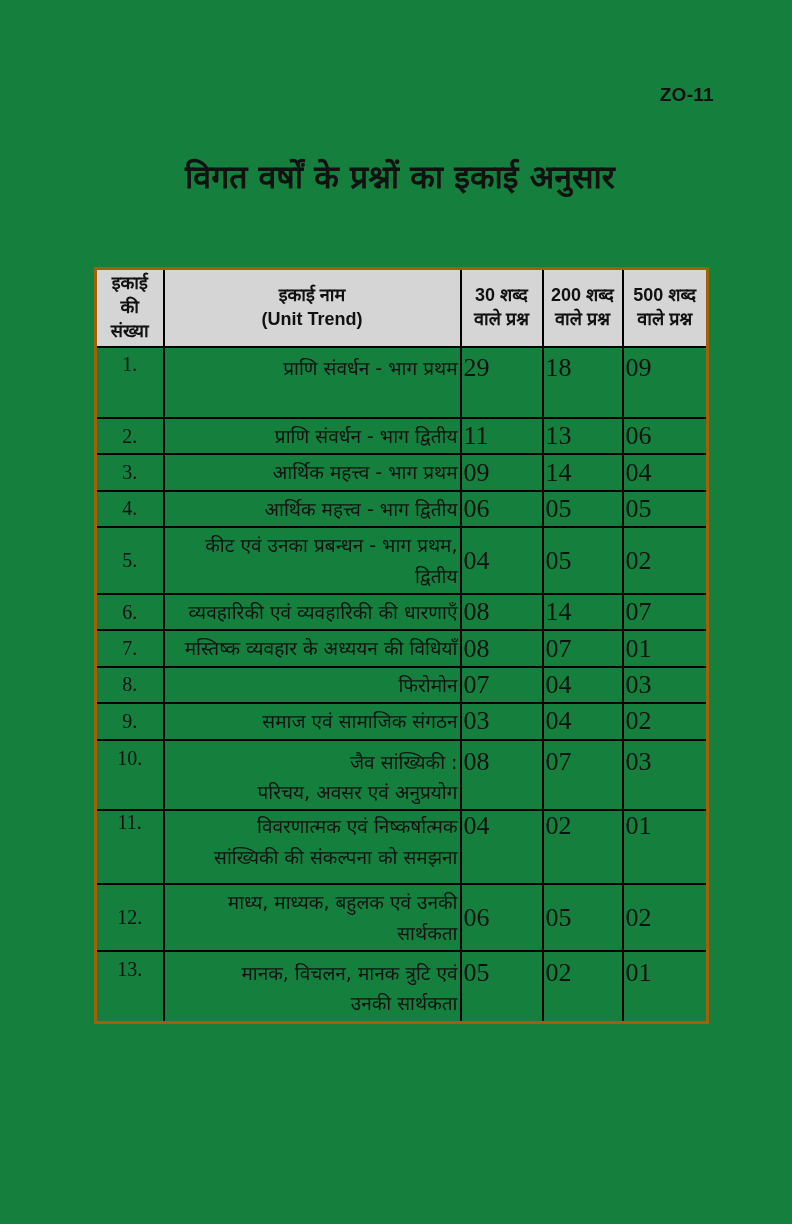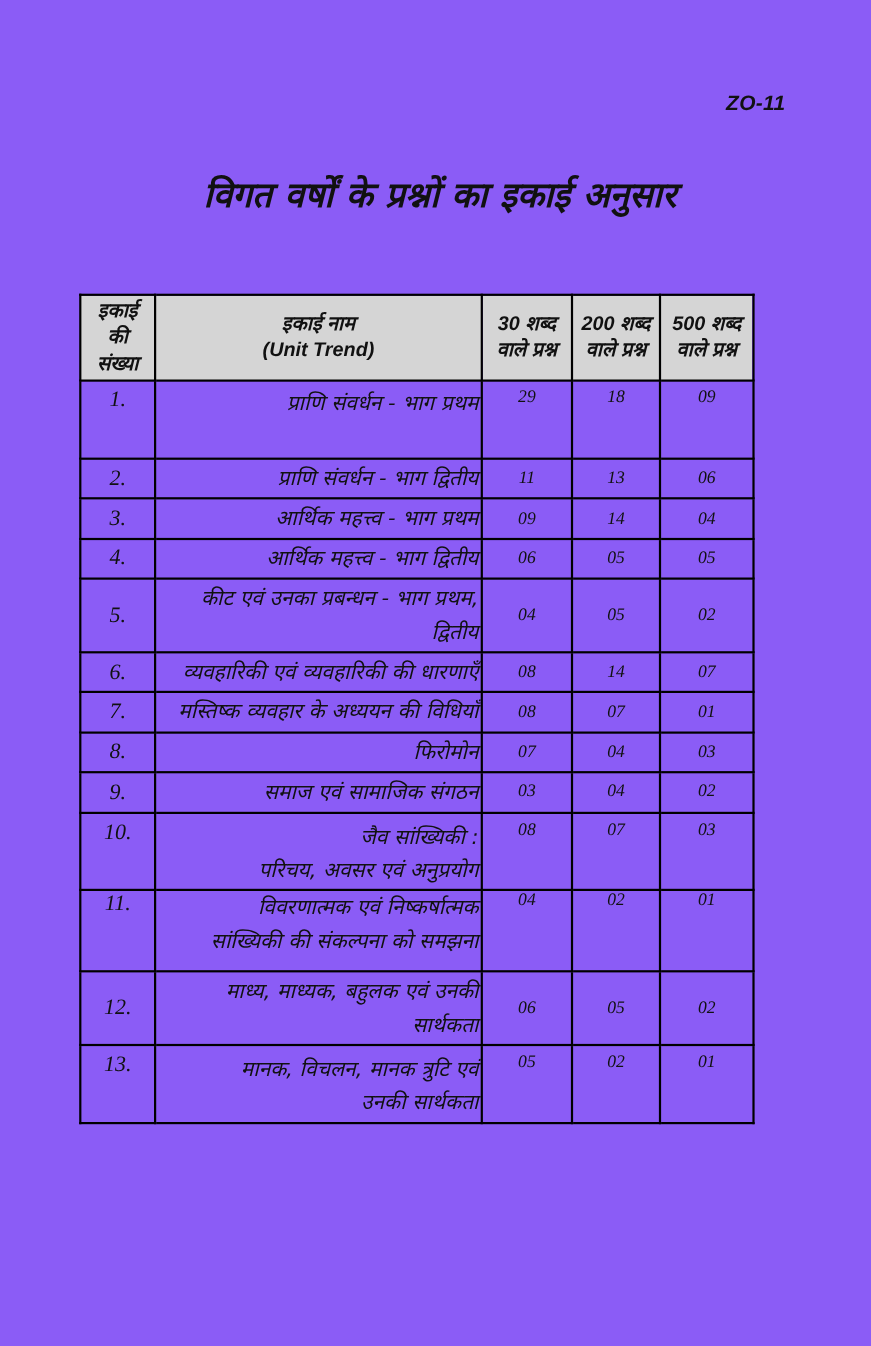--- a/index.html
+++ b/index.html
@@ -4,24 +4,23 @@
 <style>
   html, body {
     margin: 0;
     padding: 0;
     background: #ffffff;
   }
   .page {
     position: relative;
     width: 792px;
     height: 1224px;
-    background: #8b5cf6;
+    background: #15803d;
     overflow: hidden;
     color: #111111;
-    font-style: italic;
   }
   .page-code {
     position: absolute;
     top: 84px;
     right: 78px;
     font-family: "Liberation Sans", sans-serif;
     font-weight: bold;
     font-size: 19px;
     letter-spacing: 0.3px;
   }
@@ -42,26 +41,26 @@
     left: 80px;
     width: 640px;
     text-align: center;
     font-family: "Liberation Sans", sans-serif;
     font-weight: bold;
     font-size: 36px;
     line-height: 1.2;
   }
   table.trend-table {
     position: absolute;
-    left: 72px;
+    left: 94px;
     top: 267px;
     width: 612px;
     border-collapse: collapse;
     table-layout: fixed;
-    border: 1px solid #a16207;
+    border: 3px solid #a16207;
   }
   .trend-table th,
   .trend-table td {
     border: 2px solid #000000;
     overflow: hidden;
   }
   .trend-table thead th {
     background: #d5d5d5;
     font-family: "Liberation Sans", sans-serif;
     font-weight: bold;
@@ -85,22 +84,21 @@
   td.cell-name {
     font-family: "DejaVu Sans", sans-serif;
     font-size: 19px;
     text-align: right;
     padding-left: 12px;
     white-space: pre-line;
     line-height: 1.6;
   }
   td.cell-num {
     font-family: "Liberation Serif", serif;
-    font-size: 16px;
-    text-align: center;
+    font-size: 26px;
   }
   
   tbody tr td { height: 29px; }
   
   tbody tr.row-tall td {
     height: 62px;
     vertical-align: top;
     padding-top: 5px;
   }
   

